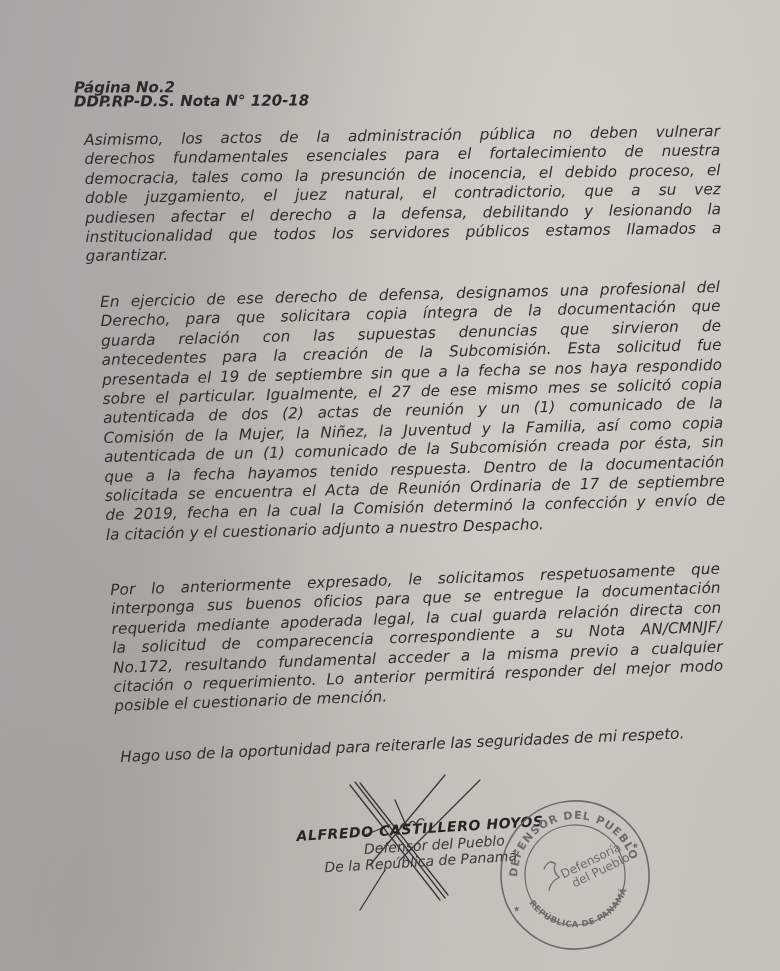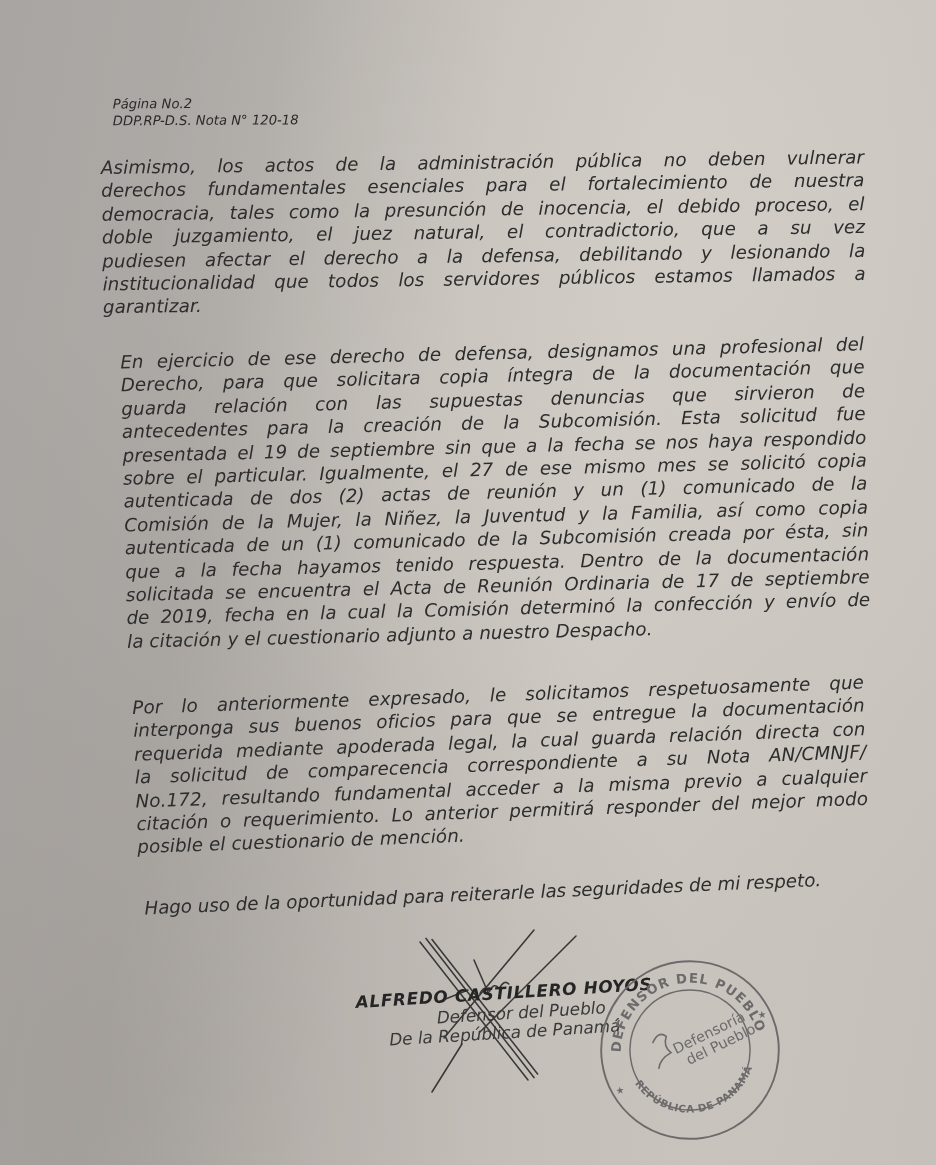--- a/index.html
+++ b/index.html
@@ -17,25 +17,25 @@
     }
     .paper {
       position: absolute;
       inset: 0;
       background:
         radial-gradient(ellipse at 75% 20%, rgba(215,210,203,0.55) 0%, rgba(215,210,203,0) 55%),
         radial-gradient(ellipse at 15% 95%, rgba(140,135,131,0.35) 0%, rgba(140,135,131,0) 50%);
     }
     .header {
       position: absolute;
-      left: 94px;
+      left: 74px;
       top: 80px;
-      font-weight: normal;
-      font-style: italic;
-      font-size: 11px;
+      font-weight: bold;
+      font-style: italic;
+      font-size: 15px;
       line-height: 14px;
       color: #2a2a2a;
       transform: rotate(-0.3deg);
     }
     .para {
       position: absolute;
       font-style: italic;
       font-size: 15.2px;
       line-height: 19.4px;
       text-align: justify;

